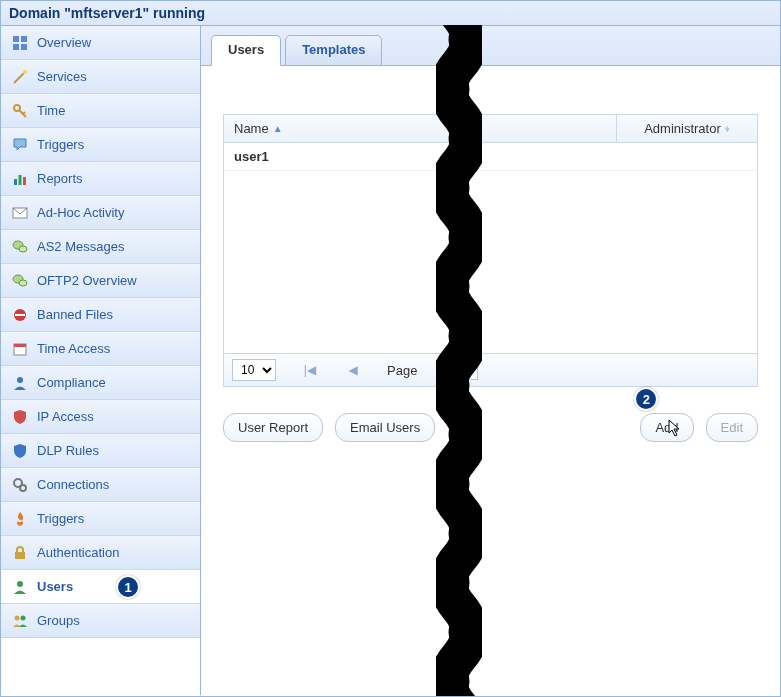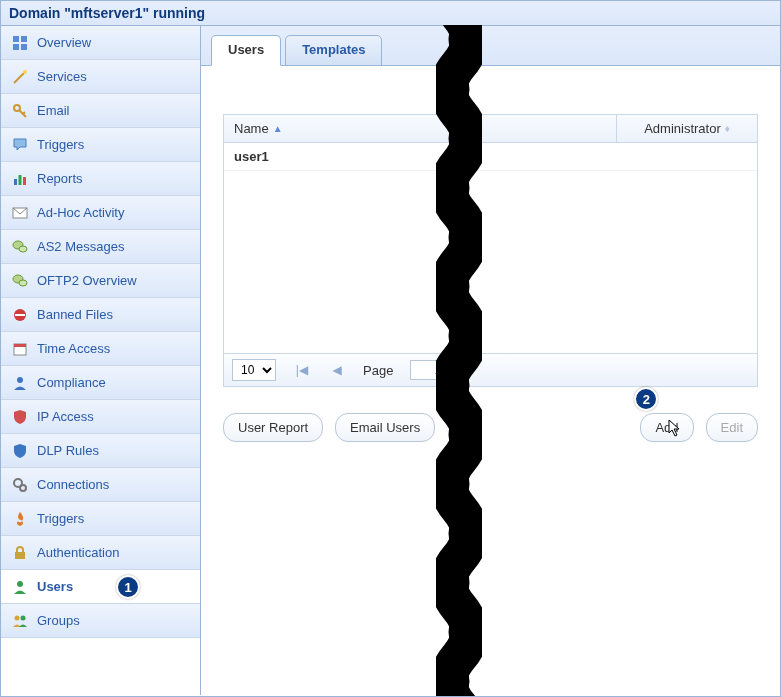--- a/index.html
+++ b/index.html
@@ -108,21 +108,21 @@
     border-bottom: 1px solid #eef2f7;
     font-weight: bold;
   }
   .grid-row .cell { padding: 6px 10px; }
   .grid-row .cell.col-name { flex: 1; }
   .grid-row .cell.col-admin { width: 140px; }
   .pager {
     border-top: 1px solid #c9d7e8;
     background: linear-gradient(#fcfdff, #ecf2fb);
     padding: 5px 8px;
-    display: flex; align-items: center; gap: 17px;
+    display: flex; align-items: center; gap: 25px;
   }
   .pager select, .pager input {
     border: 1px solid #b8c6da;
     padding: 2px 4px;
     font-size: 12px;
     background: #fff;
   }
   .pager input { width: 36px; text-align: right; }
   .pager-btn {
     width: 18px; height: 18px; display: inline-flex; align-items: center; justify-content: center;
@@ -209,21 +209,21 @@
           </span>
         <span class="label">Services</span>
       </div>
       <div class="nav-item">
         <span class="icon">
             <svg viewBox="0 0 16 16">
               <circle cx="5" cy="5" r="3" fill="none" stroke="#cc9933" stroke-width="2"></circle>
               <path d="M7 7 L14 14 M11 11 L13 9" stroke="#cc9933" stroke-width="2"></path>
             </svg>
           </span>
-        <span class="label">Email</span>
+        <span class="label">Time</span>
       </div>
       <div class="nav-item">
         <span class="icon">
             <svg viewBox="0 0 16 16">
               <path d="M2 2 h12 v8 h-6 l-3 3 v-3 h-3 z" fill="#8fbce6" stroke="#4a7fc2"></path>
             </svg>
           </span>
         <span class="label">Triggers</span>
       </div>
       <div class="nav-item">

